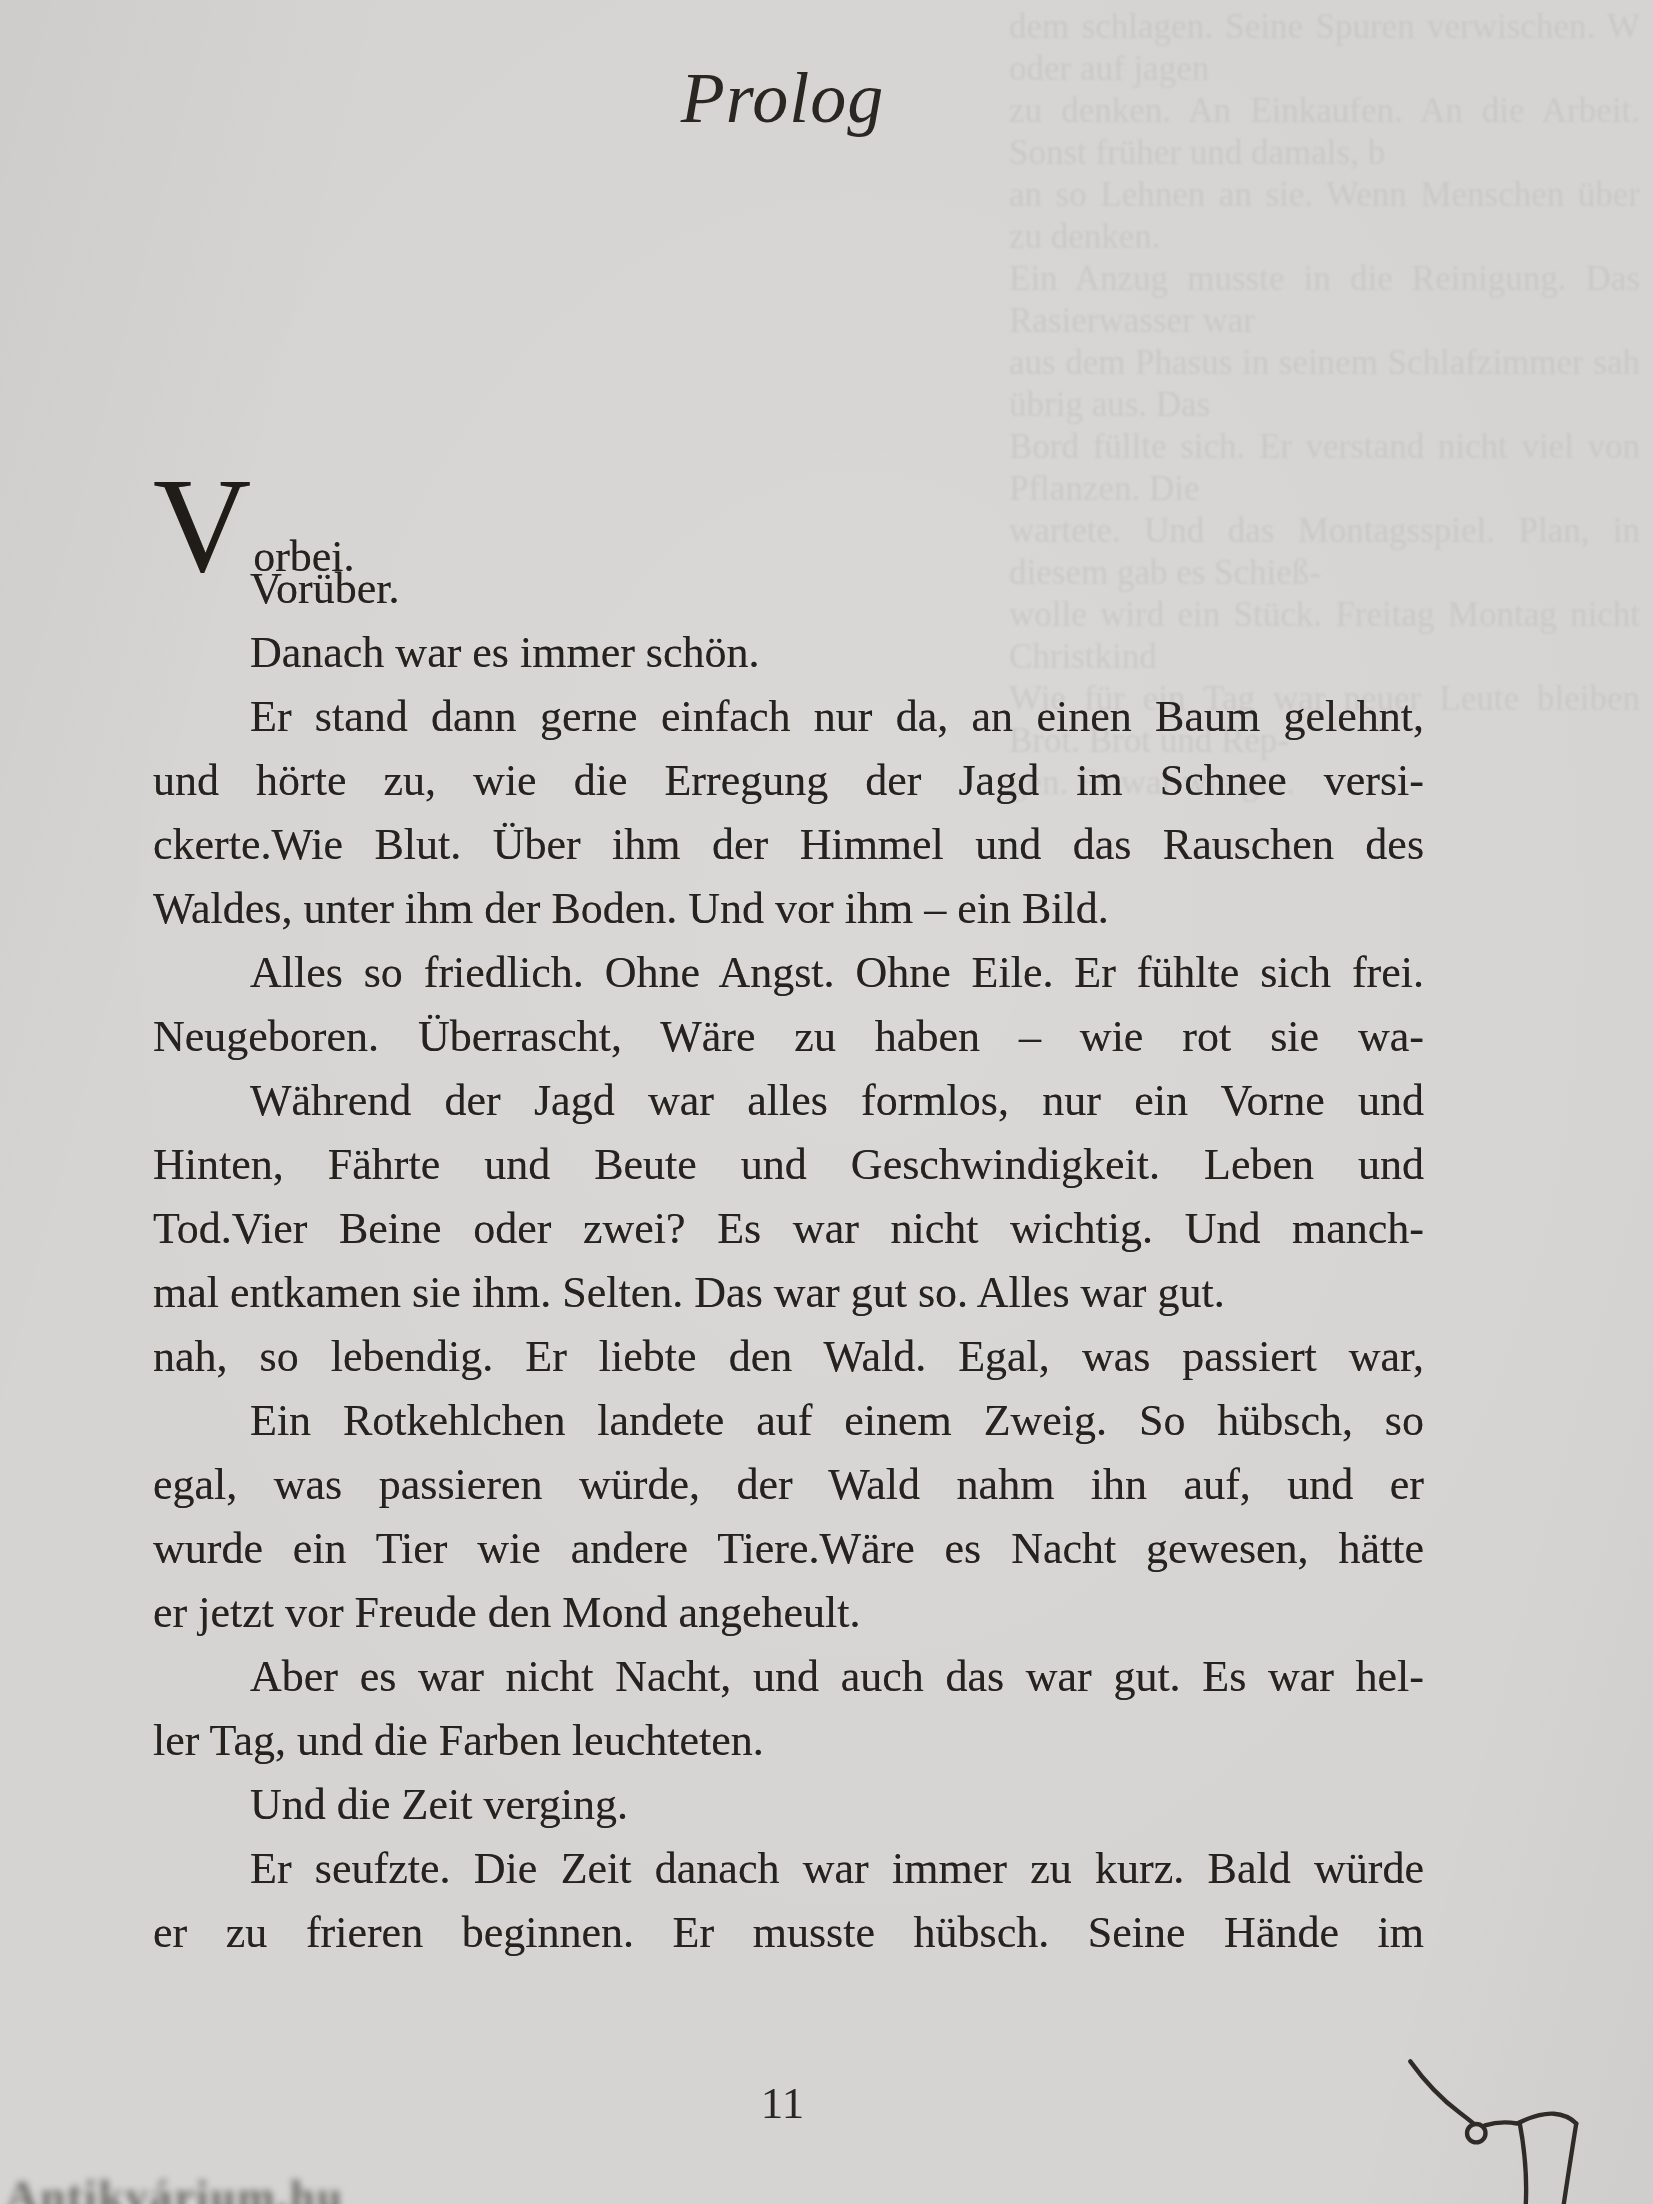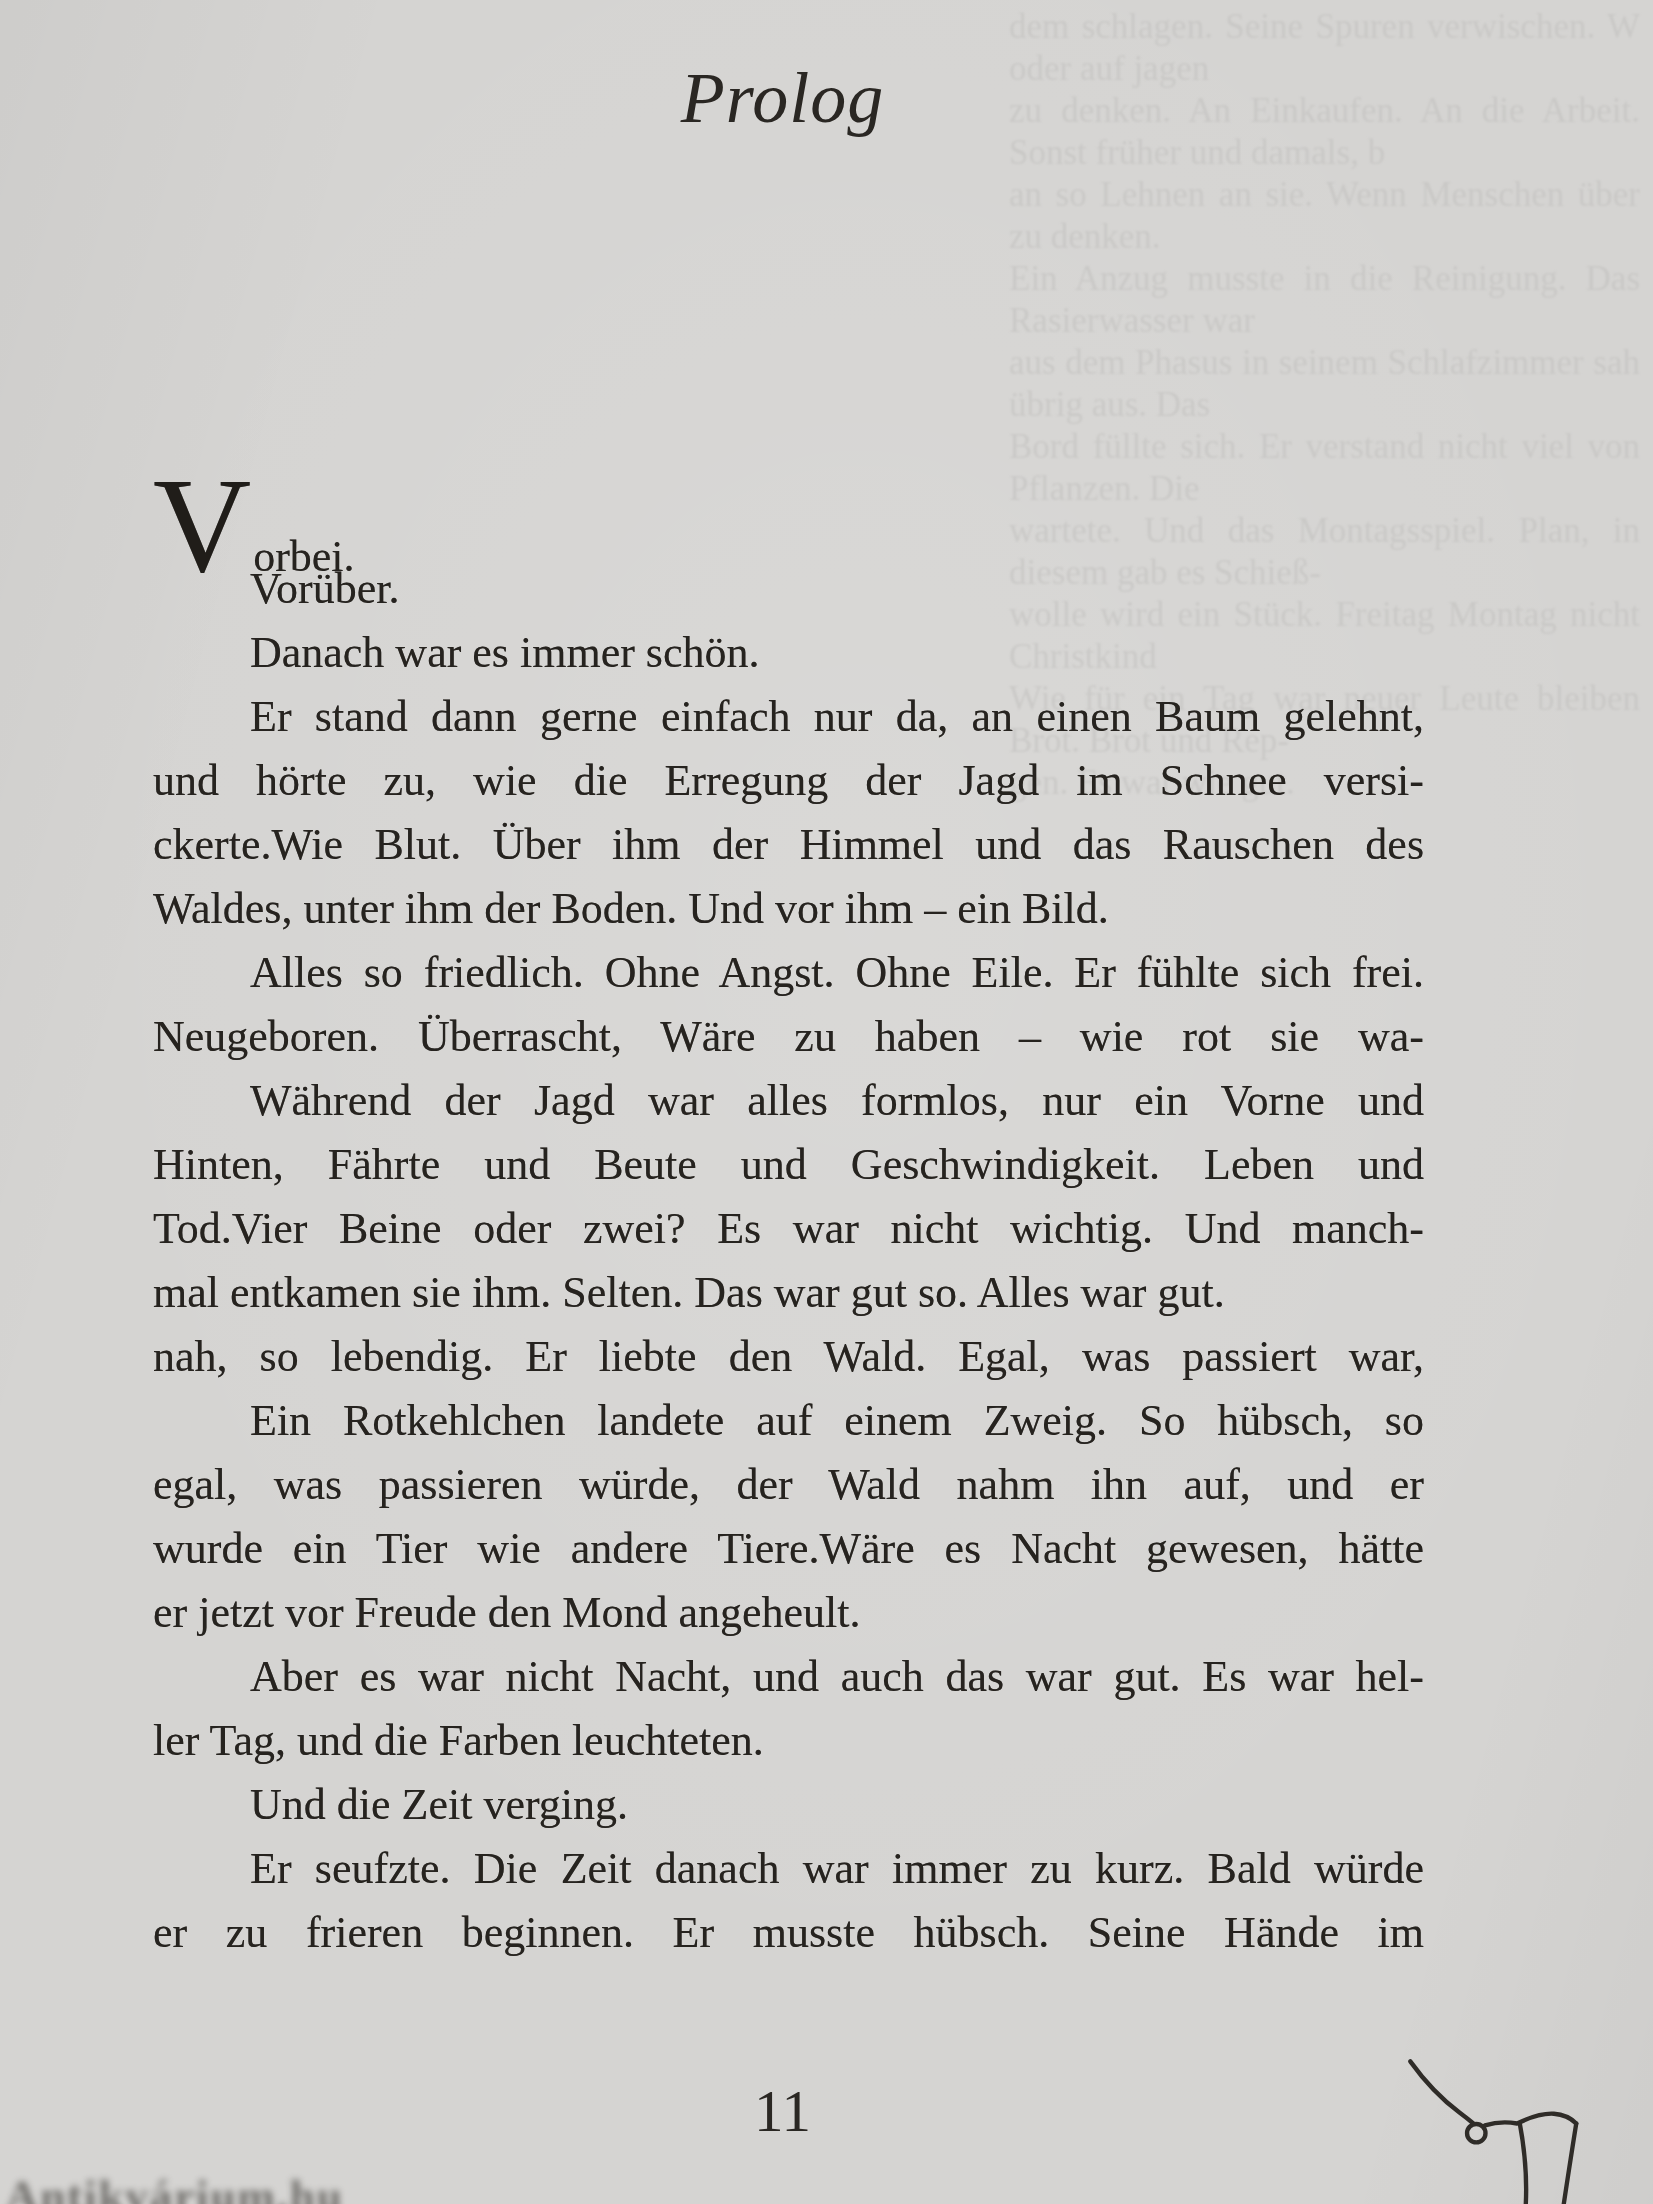--- a/index.html
+++ b/index.html
@@ -54,21 +54,21 @@
   .dropcap{
     font-size:136px;
     line-height:64px;
     letter-spacing:1.9px;
     color:#201d19;
   }
   .page-number{
     position:absolute;
     left:147px;top:2077px;width:1271px;
     text-align:center;
-    font-size:59px;
+    font-size:45px;
     color:#2a2723;
   }
   .watermark{
     position:absolute;
     left:5.8px;top:2170px;
     font-size:45px;
     font-weight:bold;
     letter-spacing:1.9px;
     color:#504e4a;
     filter:blur(3.9px);

